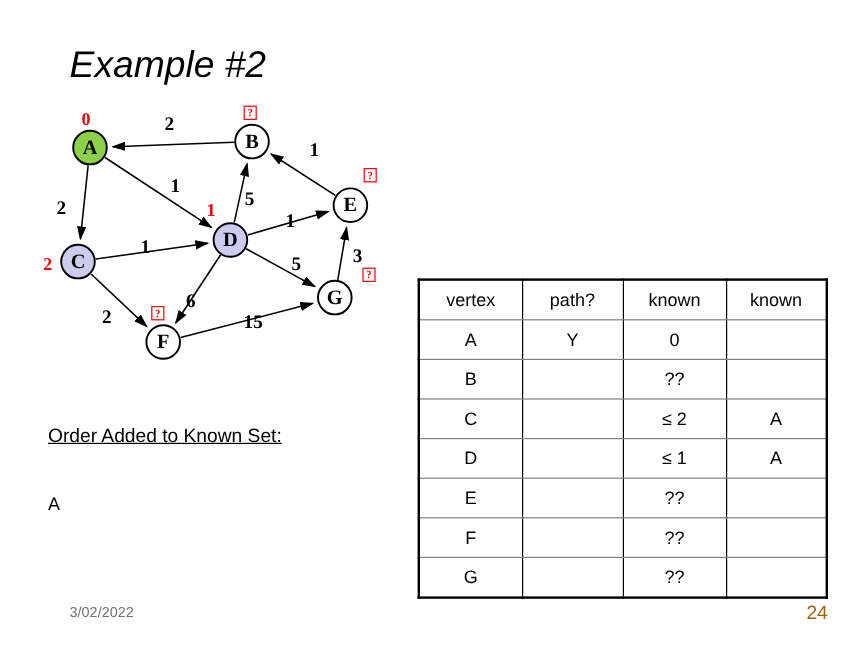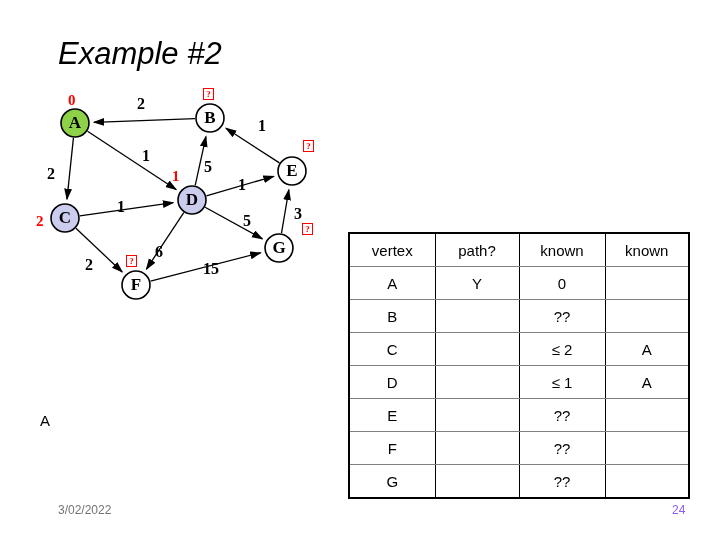--- a/index.html
+++ b/index.html
@@ -88,21 +88,21 @@
 
   
   .footer-date{
     position:absolute;left:58px;top:503px;
     font-family:"Liberation Sans",sans-serif;
     font-size:12px;color:#737373;
   }
   .footer-page{
     position:absolute;left:672px;top:503px;
     font-family:"Liberation Sans",sans-serif;
-    font-size:12px;color:#8b5cf6;
+    font-size:16px;color:#a16207;
   }
 </style>
 </head>
 <body>
 
 <div id="slide">
 
   <div class="title">Example #2</div>
 
   <div id="graph">
@@ -163,20 +163,21 @@
         <div class="dist-label" style="left: 48px; top: 14px;">0</div>
         <div class="qbox" style="left: 183px; top: 10px;">?</div>
         <div class="dist-label" style="left: 16px; top: 135px;">2</div>
         <div class="dist-label" style="left: 152px; top: 90px;">1</div>
         <div class="qbox" style="left: 283px; top: 62px;">?</div>
         <div class="qbox" style="left: 106px; top: 177px;">?</div>
         <div class="qbox" style="left: 282px; top: 145px;">?</div>
       </div>
   </div>
 
+  <div class="known-heading">Order Added to Known Set:</div>
   <div class="known-list">A</div>
 
   <table id="tbl">
     <colgroup>
       <col class="c0">
         <col class="c1">
         <col class="c2">
         <col class="c3">
     </colgroup>
     <tbody id="tbl-body">

